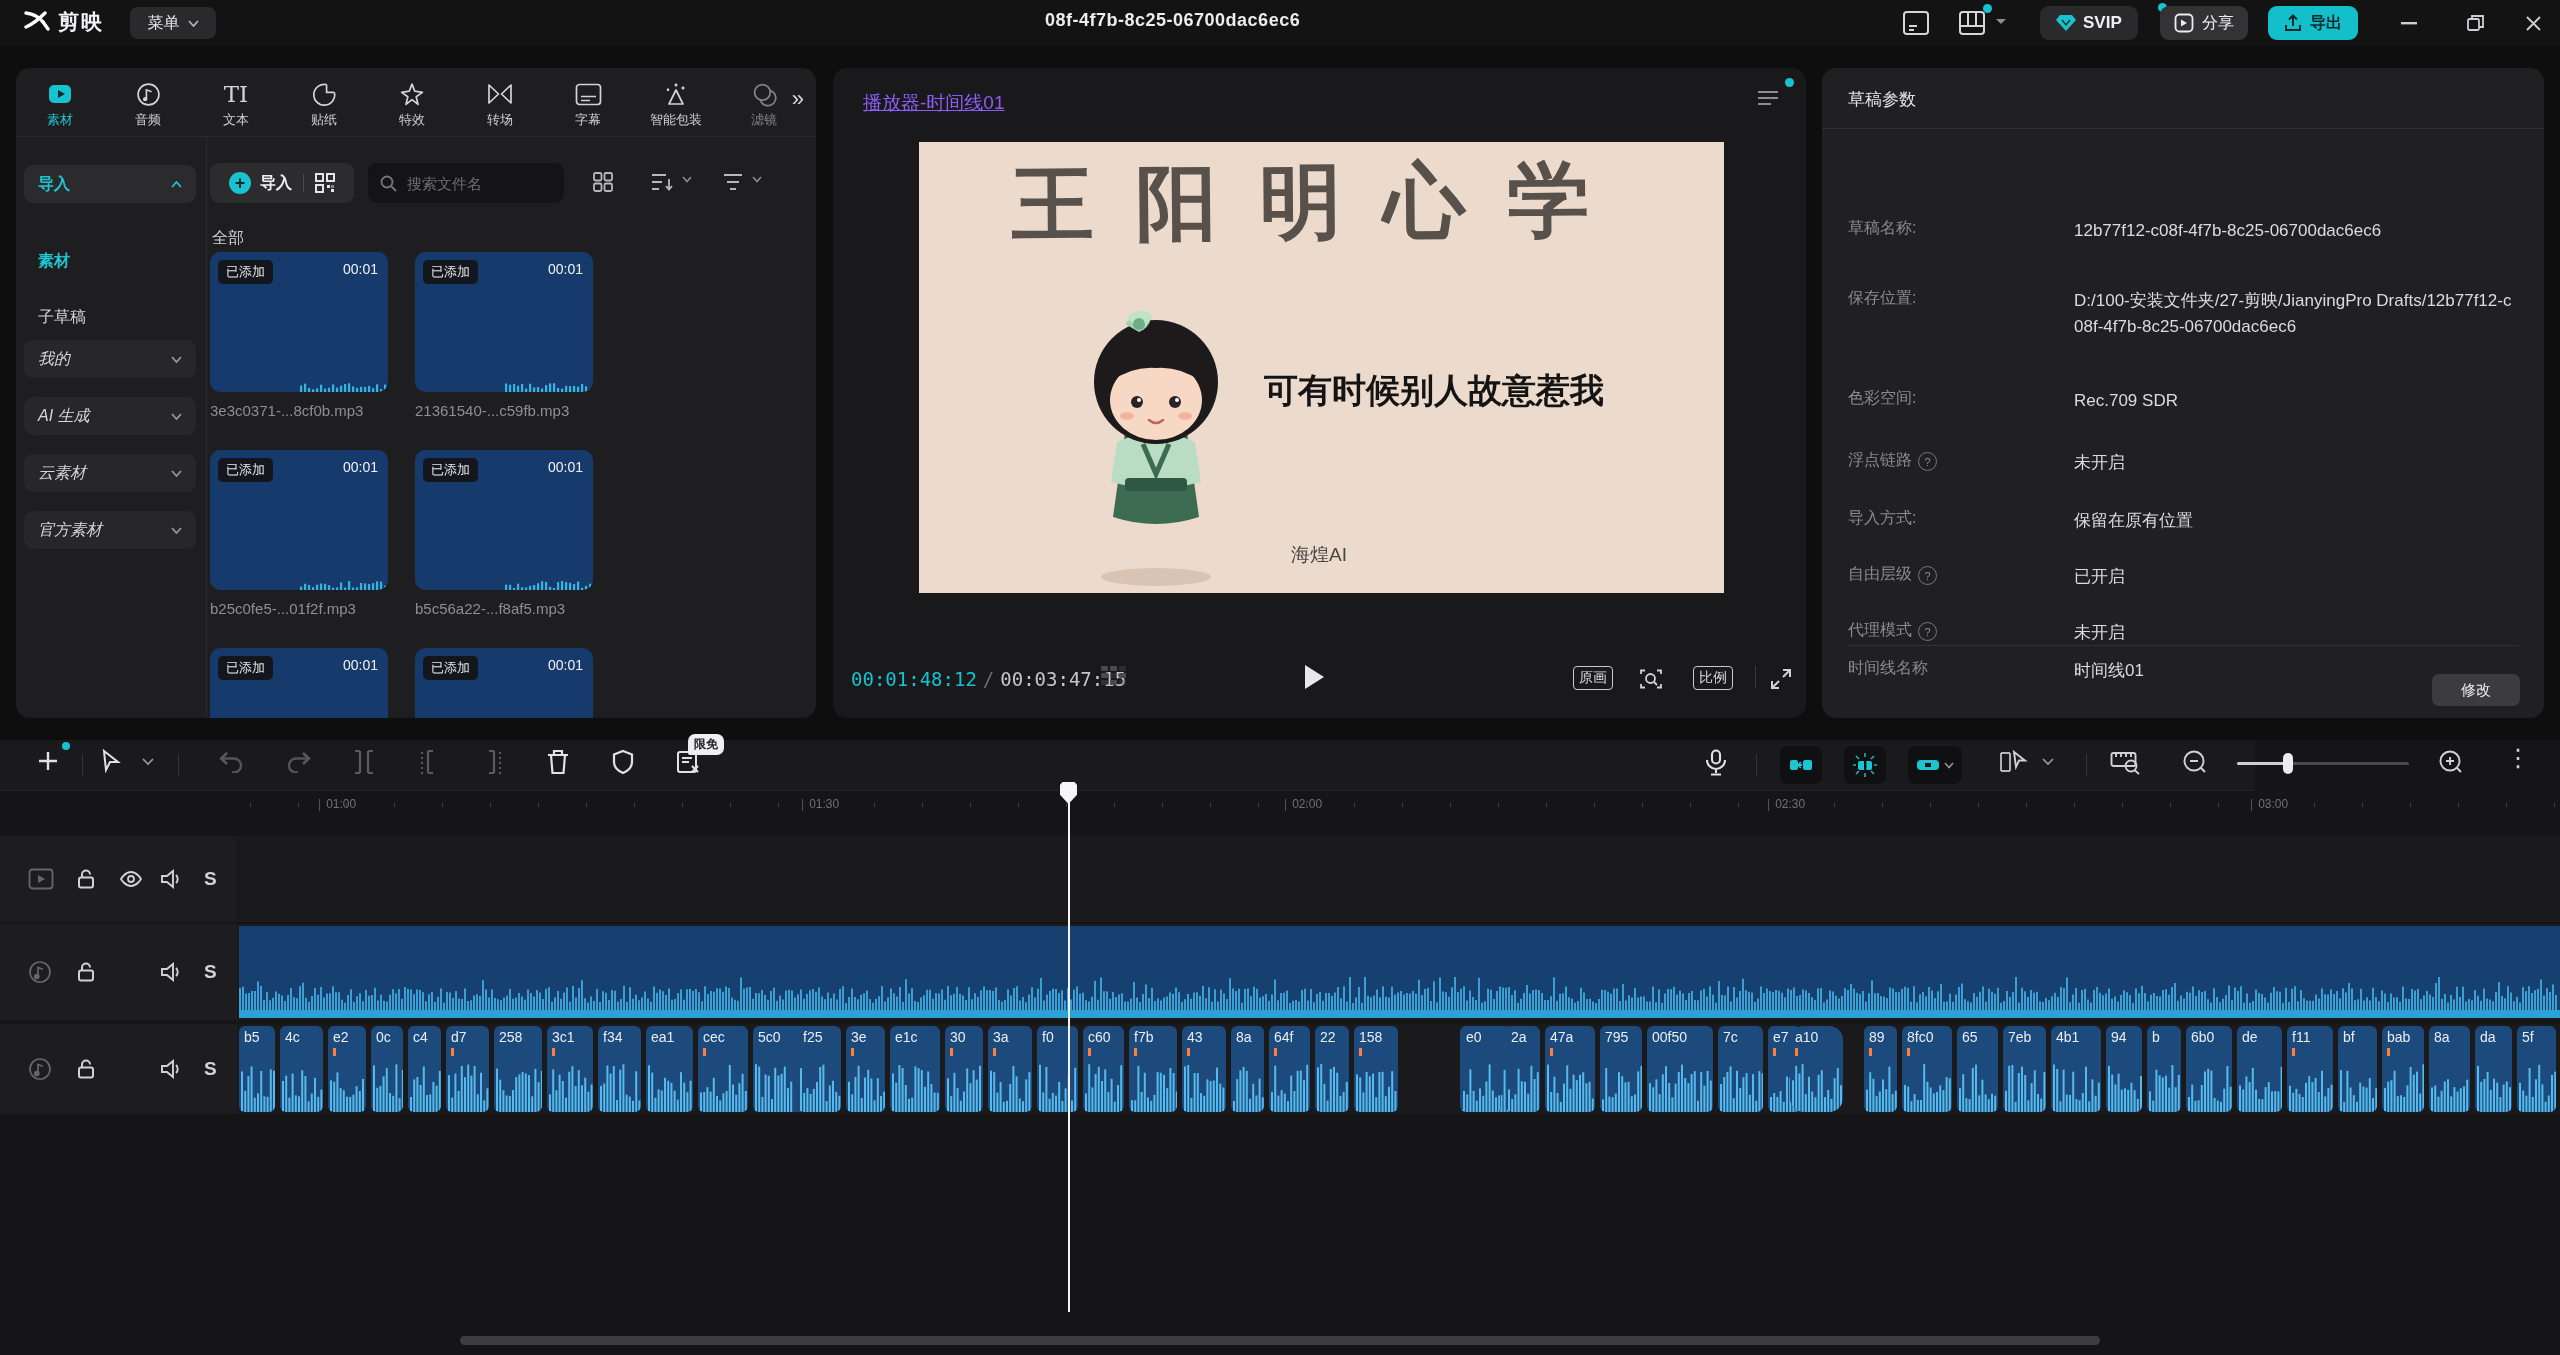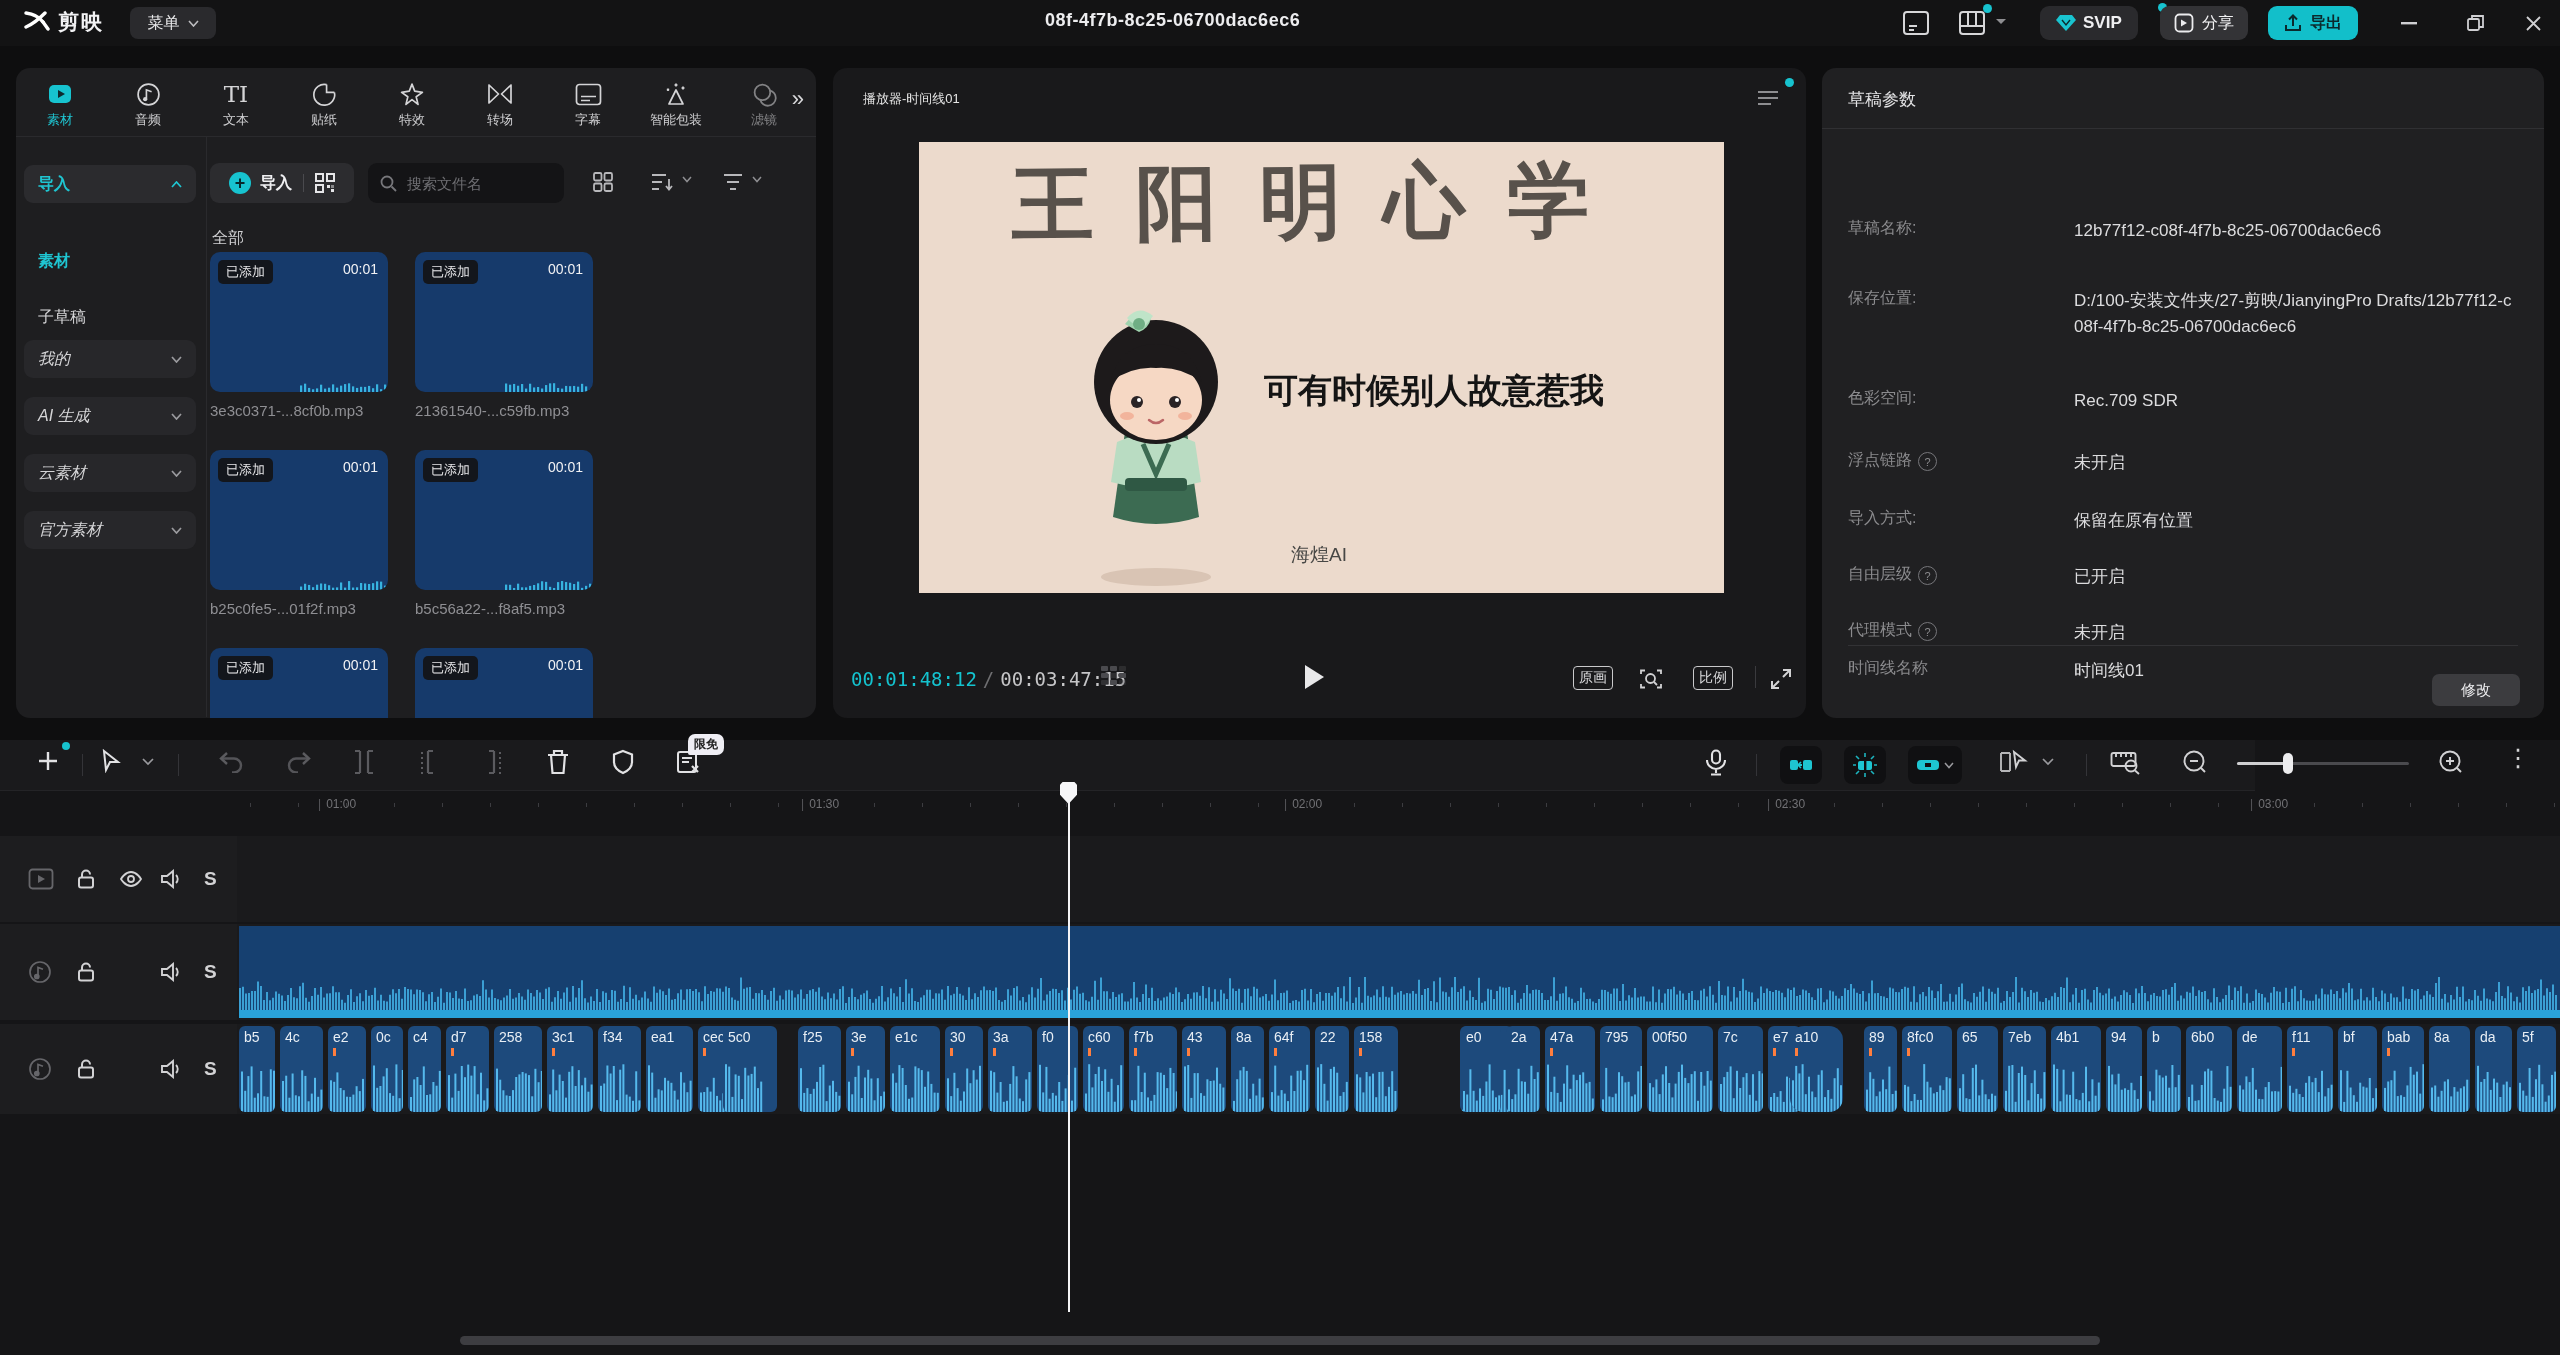--- a/index.html
+++ b/index.html
@@ -59,21 +59,21 @@
   #section-label{position:absolute;left:196px;top:160px;font-size:16px;color:#d2d2d4;}
   .mcard{position:absolute;width:178px;height:140px;background:#163a6b;border-radius:10px;}
   .mcard .badge{position:absolute;left:8px;top:8px;background:rgba(20,20,22,.92);border-radius:5px;
      padding:3px 8px;font-size:13px;color:#e6e6e8;}
   .mcard .dur{position:absolute;right:10px;top:9px;font-size:14px;color:#f2f2f4;}
   .mcard .wv{position:absolute;left:0;bottom:0;width:100%;height:10px;overflow:hidden;border-radius:0 0 10px 10px;}
   .mname{position:absolute;width:178px;font-size:15px;color:#8f8f93;white-space:nowrap;overflow:hidden;}
 
   
   #player-panel{left:833px;top:68px;width:973px;height:650px;background:#19191b;}
-  #player-title{position:absolute;left:30px;top:22px;font-size:13px;color:#e5e5e5;}
+  #player-title{position:absolute;left:30px;top:22px;font-size:19px;color:#8b5cf6;text-decoration:underline;}
   #player-menu{position:absolute;left:924px;top:22px;color:#8d8d90;}
   #player-dot{left:952px;top:10px;}
   #preview{position:absolute;left:86px;top:74px;width:805px;height:451px;background:#ecdacc;overflow:hidden;}
   #callig{position:absolute;left:0;top:6px;width:100%;text-align:center;
      font-family:"DejaVu Serif",serif;font-weight:bold;font-size:82px;color:#38342f;opacity:.82;
      letter-spacing:42px;transform:rotate(-.5deg);white-space:nowrap;}
   #caption{position:absolute;left:300px;top:226px;width:430px;text-align:center;
      font-size:34px;font-weight:bold;color:#141414;}
   #watermark{position:absolute;left:320px;top:400px;width:160px;text-align:center;font-size:19px;color:#474745;}
   #pc-row{position:absolute;left:0;top:588px;width:973px;height:48px;}
@@ -1143,21 +1143,21 @@
             <rect x="24.4" y="33.3" width="2" height="18.7" fill="#55b9ec"></rect>
             <rect x="27.6" y="31.0" width="2" height="21.0" fill="#55b9ec"></rect>
             <rect x="30.8" y="4.9" width="2" height="47.1" fill="#55b9ec"></rect>
             <rect x="34.0" y="24.6" width="2" height="27.4" fill="#55b9ec"></rect>
             <rect x="37.2" y="34.7" width="2" height="17.3" fill="#55b9ec"></rect>
             <rect x="40.4" y="23.3" width="2" height="28.7" fill="#55b9ec"></rect>
             <rect x="43.6" y="13.8" width="2" height="38.2" fill="#55b9ec"></rect>
             <rect x="46.8" y="31.0" width="2" height="21.0" fill="#55b9ec"></rect>
           </svg>
         </div>
-        <div class="clip" style="left: 723px; width: 54px;">
+        <div class="clip" style="left: 753px; width: 54px;">
           <span class="cl">5c0</span>
           <svg width="40" height="52" style="position:absolute;left:0;top:34px;">
             <rect x="2.0" y="4.2" width="2" height="47.8" fill="#55b9ec"></rect>
             <rect x="5.2" y="6.6" width="2" height="45.4" fill="#55b9ec"></rect>
             <rect x="8.4" y="36.9" width="2" height="15.1" fill="#55b9ec"></rect>
             <rect x="11.6" y="14.4" width="2" height="37.6" fill="#55b9ec"></rect>
             <rect x="14.8" y="15.8" width="2" height="36.2" fill="#55b9ec"></rect>
             <rect x="18.0" y="39.1" width="2" height="12.9" fill="#55b9ec"></rect>
             <rect x="21.2" y="7.8" width="2" height="44.2" fill="#55b9ec"></rect>
             <rect x="24.4" y="15.5" width="2" height="36.5" fill="#55b9ec"></rect>

